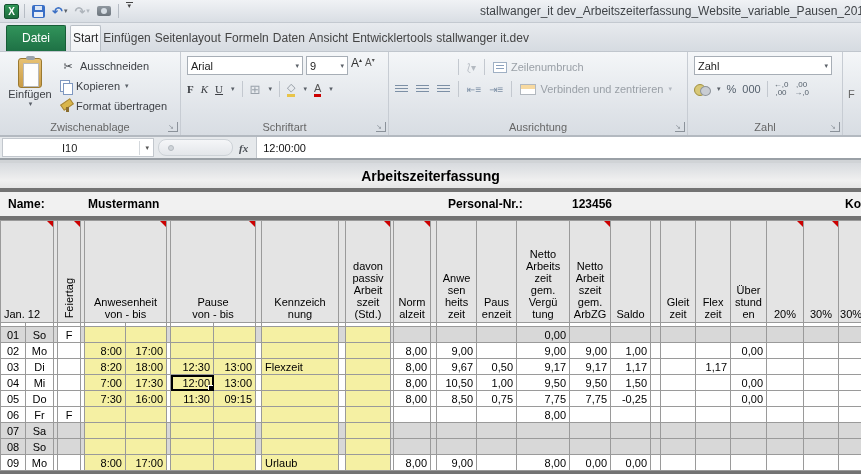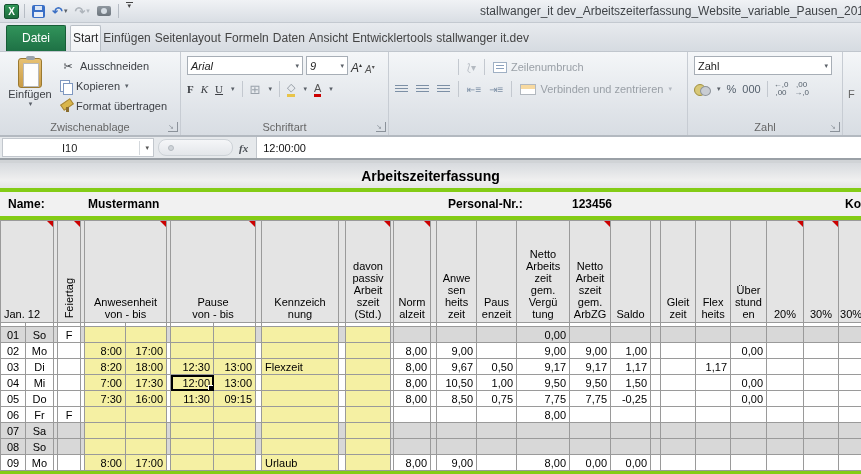--- a/index.html
+++ b/index.html
@@ -48,21 +48,21 @@
   .copyico:before,.copyico:after{content:"";position:absolute;width:8px;height:10px;background:#fff;border:1px solid #7f98c0;}
   .copyico:before{left:0;top:0;}
   .copyico:after{left:3px;top:3px;}
   .brush{width:12px;height:12px;position:relative;display:inline-block;}
   .brush:before{content:"";position:absolute;left:1px;top:1px;width:10px;height:5px;background:#d9b64a;border:1px solid #a5843a;transform:rotate(-35deg);}
   .brush:after{content:"";position:absolute;left:6px;top:7px;width:3px;height:5px;background:#8a6d2f;}
 
   .combo{background:#fff;border:1px solid #a7aeb6;height:19px;display:flex;align-items:center;padding:0 3px;font-size:11px;color:#222;}
   .combo .cv{flex:1;}
   .combo .ca{font-size:7px;color:#5a6068;padding-left:4px;}
-  .fontrow{display:flex;gap:3px;align-items:flex-end;font-style:italic;}
+  .fontrow{display:flex;gap:3px;align-items:flex-start;}
   .fmtrow{display:flex;gap:7px;align-items:center;margin-top:6px;color:#3c3f44;}
   .bld{font-weight:bold;font-family:"Liberation Serif","DejaVu Serif",serif;}
   .itl{font-style:italic;font-family:"Liberation Serif","DejaVu Serif",serif;}
   .unl{text-decoration:underline;font-family:"Liberation Serif","DejaVu Serif",serif;}
   .grow{font-size:12px;} .shrink{font-size:10px;color:#555;}
   .vsep{width:1px;height:16px;background:#c3c8cf;}
   .bars{width:13px;height:9px;background:repeating-linear-gradient(#77delete8ba 0,#7c8fa5 0 1.5px,transparent 1.5px 3.5px);display:inline-block;}
   .bars2{width:13px;height:9px;display:inline-block;background:repeating-linear-gradient(#7c8fa5 0 1px,transparent 1px 3px);}
   .alignrow{display:flex;gap:8px;align-items:center;height:22px;}
   .mini{font-size:10px;color:#7c8fa5;}
@@ -80,21 +80,21 @@
   .fbar{height:23px;background:#e6e9ec;border-bottom:2px solid #9aa0a6;display:flex;align-items:stretch;}
   .namebox{width:152px;background:#fff;border:1px solid #c2c7cd;display:flex;align-items:center;padding:0 4px;margin:1px 0 1px 2px;justify-content:flex-end;}
   .namebox .nv{flex:1;padding-left:55px;color:#222;}
   .namebox .na{font-size:7px;color:#555;border-left:1px solid #d4d8dc;padding:3px 0 3px 5px;}
   .fgrip{width:75px;display:flex;align-items:center;justify-content:flex-start;background:linear-gradient(#f5f6f8,#e3e6ea);border:1px solid #cdd2d7;border-radius:8px;margin:2px 4px;padding-left:9px;}
   .fgrip i{width:6px;height:6px;border-radius:50%;background:#cfd4d9;border:1px solid #b4bac0;}
   .fx{font-style:italic;font-family:"Liberation Serif","DejaVu Serif",serif;font-weight:bold;color:#4a4f55;display:flex;align-items:center;padding:0 8px 0 2px;}
   .finput{flex:1;background:#fff;border-left:1px solid #c2c7cd;display:flex;align-items:center;padding-left:6px;color:#111;}
 
   
-  .sheet{height:314px;background:#84cc16;position:relative;border-top:3px solid #d0d3d6;}
+  .sheet{height:314px;background:#737373;position:relative;border-top:3px solid #d0d3d6;}
   .sheet-title{height:25px;background:linear-gradient(#d7dade,#f0f0f0 70%,#e6e6e6);display:flex;align-items:center;justify-content:center;font-weight:bold;font-size:14px;color:#000;}
   .info-row{height:24px;background:#f1f1f1;margin-top:4px;position:relative;font-weight:bold;font-size:12px;color:#000;}
   .info-row span{position:absolute;top:5px;}
   .i-name{left:8px;} .i-nameval{left:88px;} .i-pers{left:448px;} .i-persval{left:572px;} .i-kos{left:845px;}
 
   table{border-collapse:collapse;table-layout:fixed;width:862px;margin-top:4px;}
   col.w-day{width:25px}col.w-wd{width:28px}col.w-sp1{width:4px}col.w-f{width:23px}col.w-sp2{width:4px}
   col.w-av{width:41px}col.w-ab{width:41px}col.w-sp3{width:4px}col.w-pv{width:43px}col.w-pb{width:42px}
   col.w-sp4{width:6px}col.w-kz{width:77px}col.w-sp5{width:7px}col.w-passiv{width:45px}col.w-sp6{width:3px}
   col.w-norm{width:37px}col.w-sp7{width:6px}col.w-anwz{width:40px}col.w-pausez{width:40px}col.w-verg{width:53px}
@@ -244,20 +244,24 @@
         <span class="mini">⇤≡</span>
         <span class="mini">⇥≡</span>
         <span class="vsep"></span>
         <span class="smallbtn dis">
             <span class="mergeico"></span>
             <span>Verbinden und zentrieren</span> 
             <span class="ddv dis">▾</span>
           </span>
       </div>
     </div>
+    <div class="glabel">
+        <span>Ausrichtung</span>
+        <span class="launcher">↘</span>
+      </div>
   </div>
 
   <div class="rgroup" style="width:155px">
     <div class="gbody">
       <div class="combo" style="width:138px">
           <span class="cv">Zahl</span>
           <span class="ca">▾</span>
         </div>
       <div class="fmtrow" style="gap:6px;">
         <span class="coins"></span>
@@ -374,21 +378,21 @@
           <th colspan="1" class=""><span class="hl">Netto
 Arbeit
 szeit
 gem.
 ArbZG</span><span class="tri"></span></th>
           <th colspan="1" class=""><span class="hl">Saldo</span></th>
           <th colspan="1" class=""></th>
           <th colspan="1" class=""><span class="hl">Gleit
 zeit</span></th>
           <th colspan="1" class=""><span class="hl">Flex
-heits</span></th>
+zeit</span></th>
           <th colspan="1" class=""><span class="hl">Über
 stund
 en</span></th>
           <th colspan="1" class=""><span class="hl">20%</span><span class="tri"></span></th>
           <th colspan="1" class=""><span class="hl">30%</span><span class="tri"></span></th>
           <th colspan="1" class=""><span class="hl">30%</span></th>
         </tr>
       </thead>
     <tbody id="body-host">
         <tr class="thin">

